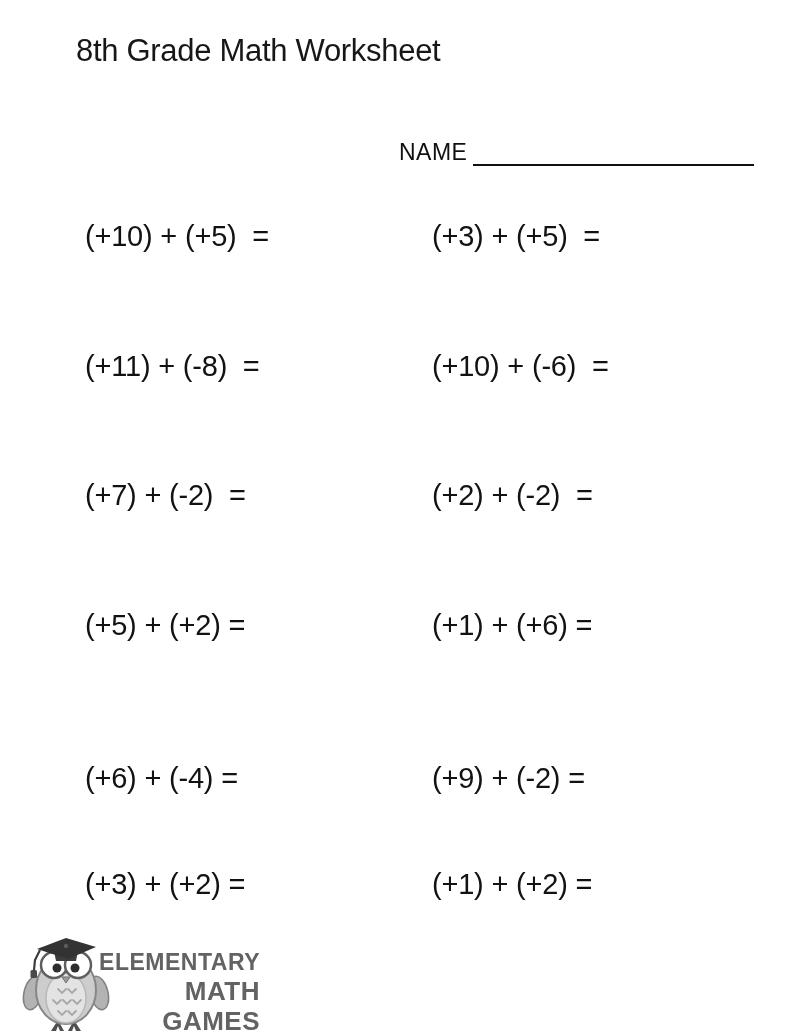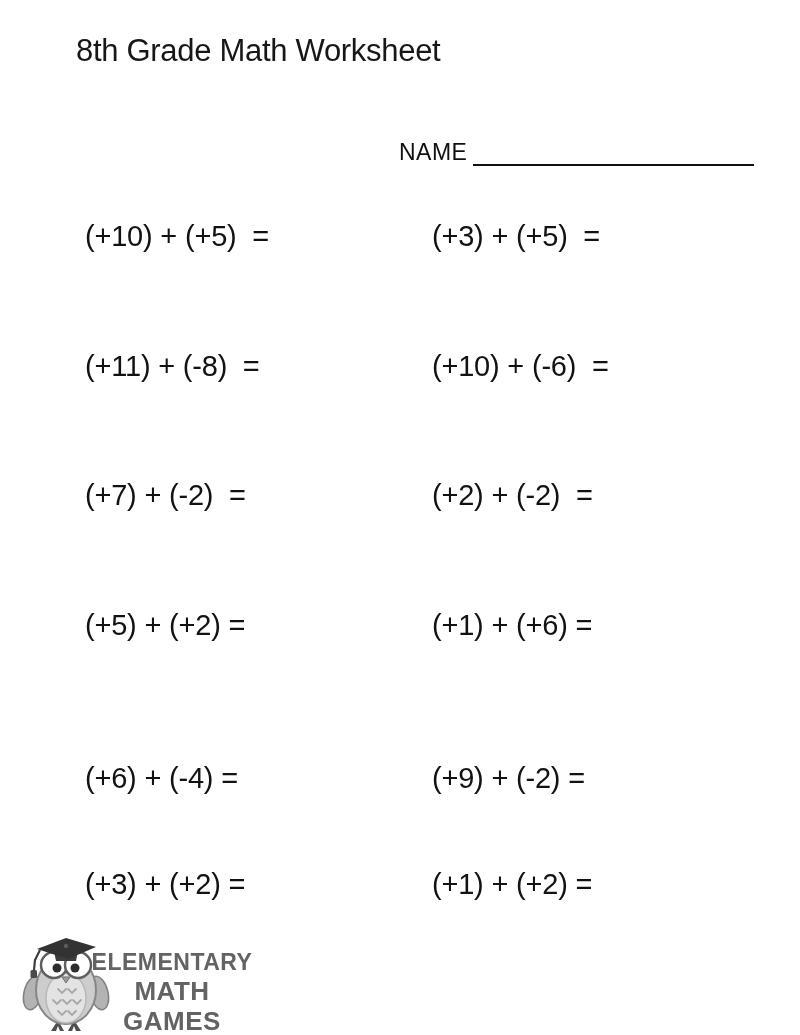--- a/index.html
+++ b/index.html
@@ -77,21 +77,21 @@
     top: 934px;
     width: 92px;
     height: 100px;
   }
 
   .logo-text {
     position: absolute;
     left: 84px;
     top: 949px;
     width: 176px;
-    text-align: center;
+    text-align: right;
     color: #636363;
     font-weight: bold;
     user-select: none;
   }
   .logo-line1 {
     font-size: 23px;
     line-height: 27px;
     letter-spacing: 0.5px;
   }
   .logo-line2 {

